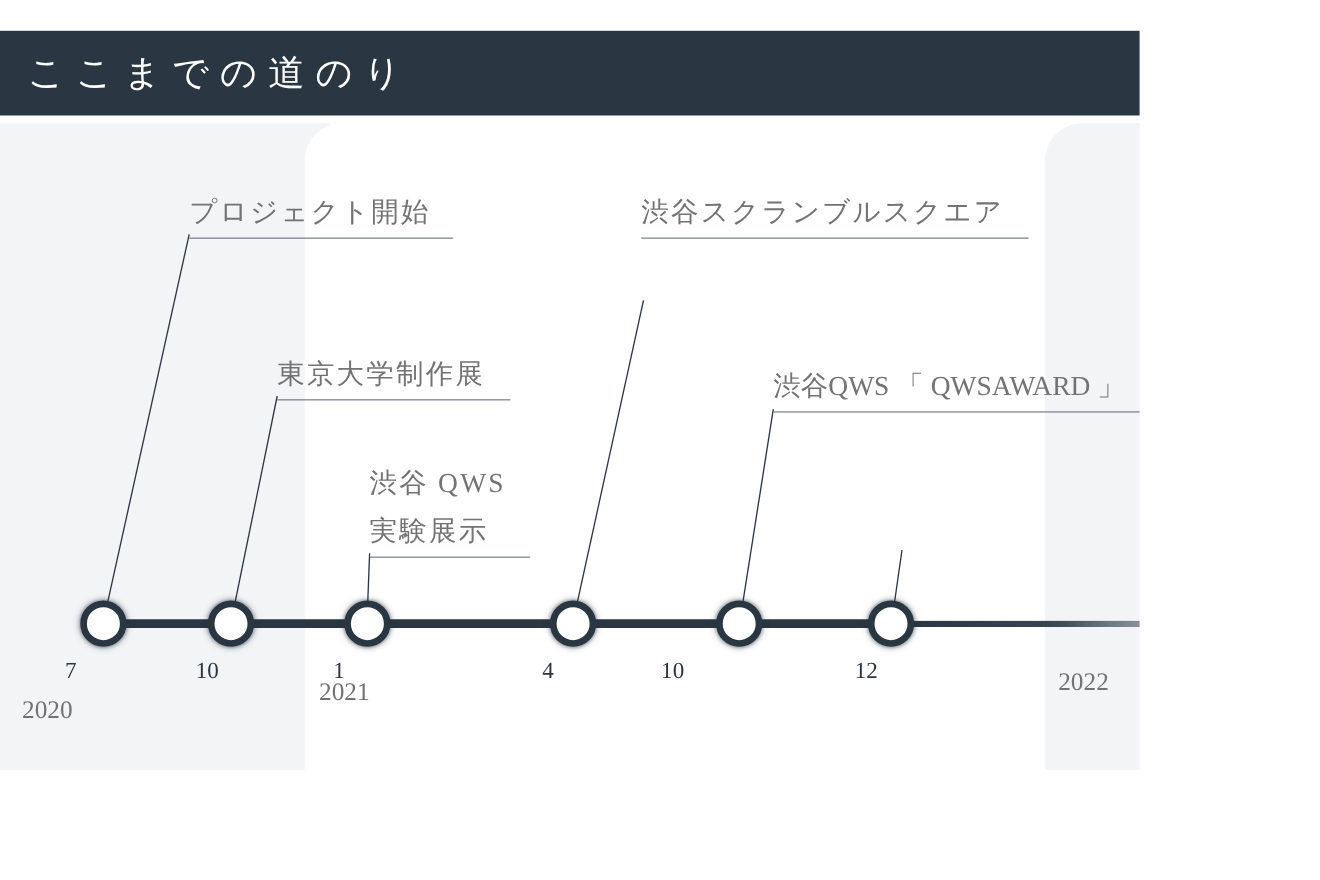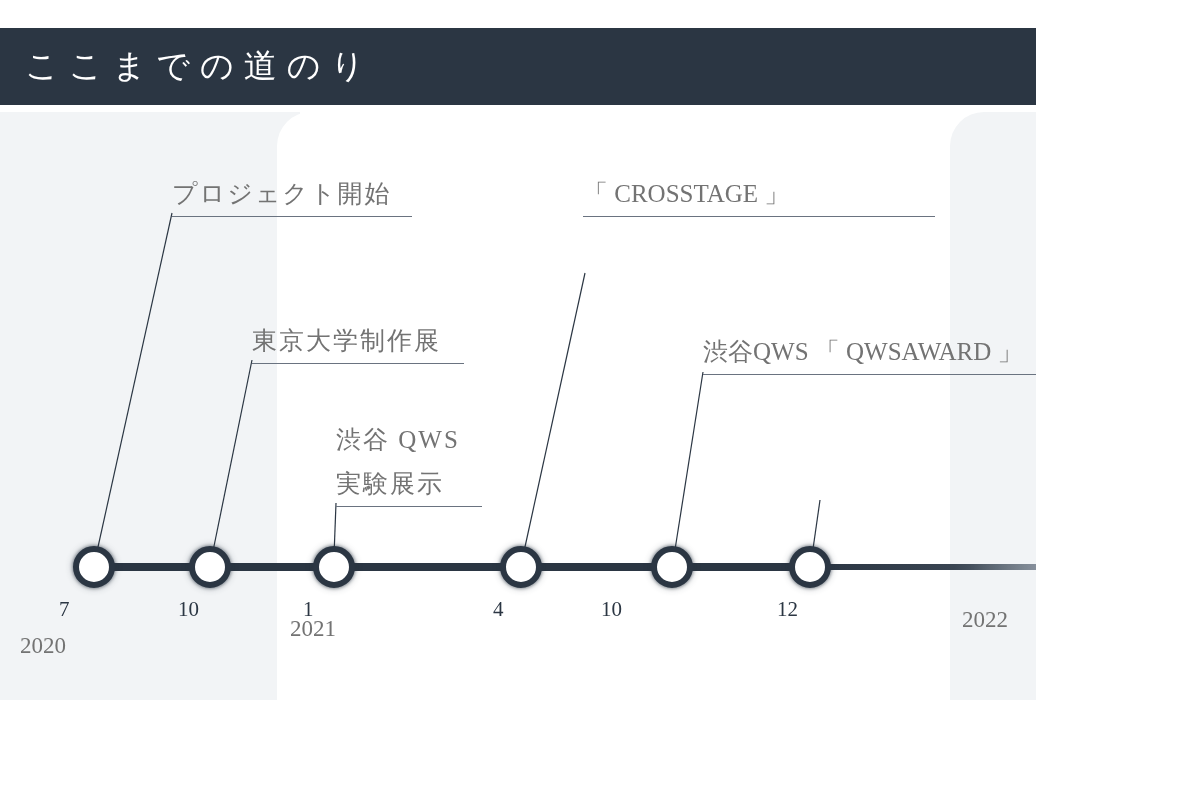--- a/index.html
+++ b/index.html
@@ -145,21 +145,21 @@
     <div class="anno-text jp">実験展示</div>
     <div class="anno-rule"></div>
   </div>
 
   <div class="anno" style="left:252px;top:319px;width:212px;">
     <div class="anno-text jp">東京大学制作展</div>
     <div class="anno-rule"></div>
   </div>
 
   <div class="anno" style="left:583px;top:172px;width:352px;">
-    <div class="anno-text tight">「 CROSSTAGE 」</div>
+    <div class="anno-text jp">渋谷スクランブルスクエア</div>
     <div class="anno-rule"></div>
   </div>
 
   <div class="anno" style="left:703px;top:330px;width:395px;">
     <div class="anno-text tight">渋谷QWS 「 QWSAWARD 」</div>
     <div class="anno-rule"></div>
   </div>
 
 
   <div class="node" style="left:73px;top:546px;"></div>

